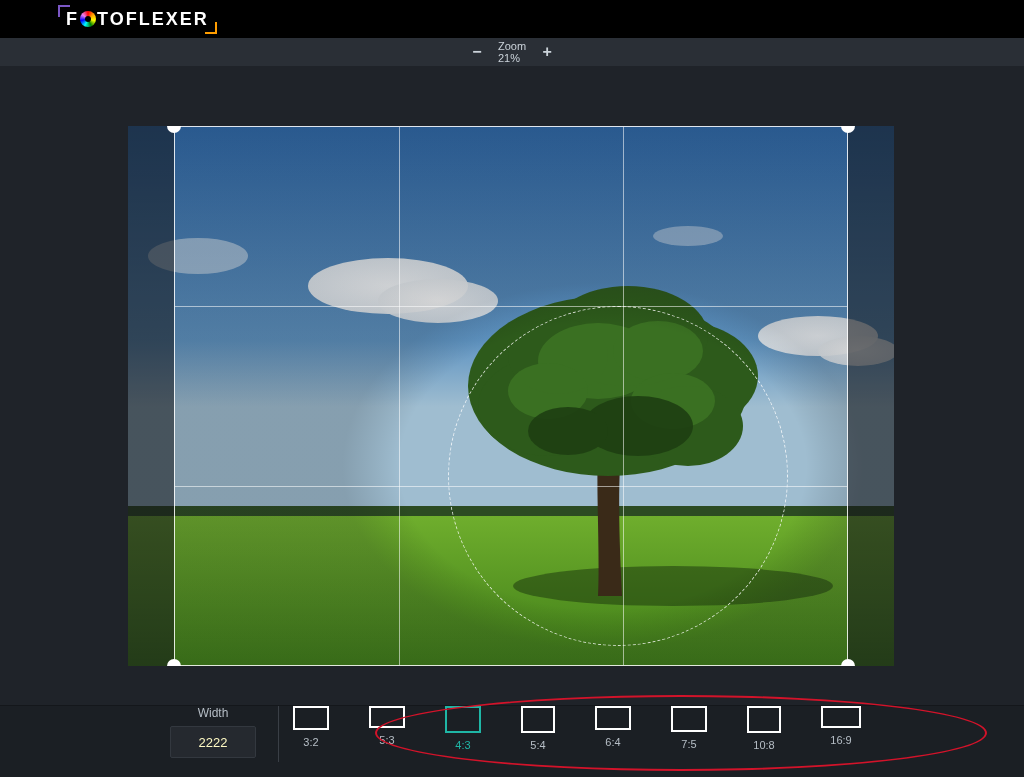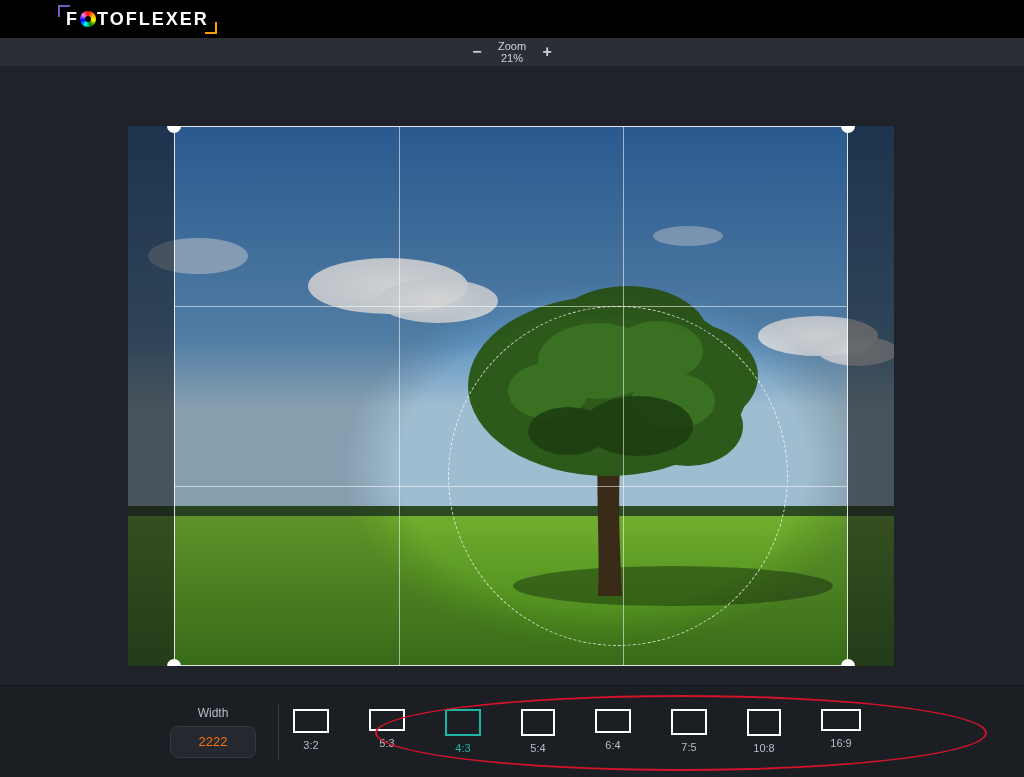--- a/index.html
+++ b/index.html
@@ -74,21 +74,20 @@
     width: 18px;
     height: 18px;
     color: #cbd3da;
     cursor: pointer;
     display: flex;
     align-items: center;
     justify-content: center;
     font-weight: 600;
   }
   .zoom-info {
-    text-align: center;
     font-size: 11px;
     line-height: 12px;
     color: #cbd3da;
   }
   
   .canvas-area {
     position: absolute;
     top: 66px;
     left: 0;
     right: 0;
@@ -151,48 +150,48 @@
     border: 1px dashed rgba(255,255,255,0.8);
     border-radius: 50%;
     box-sizing: border-box;
   }
   
   .bottombar {
     position: absolute;
     left: 0;
     right: 0;
     bottom: 0;
-    height: 92px;
+    height: 72px;
     background: #1b1f24;
     border-top: 1px solid #14171b;
     display: flex;
-    align-items: center;
+    align-items: flex-start;
     padding: 0 20px 0 170px;
     box-sizing: border-box;
   }
   .dim-group {
     display: flex;
     flex-direction: column;
     align-items: center;
     margin-right: 18px;
   }
   .dim-label {
     font-size: 12px;
     color: #b6bec6;
     margin-bottom: 6px;
   }
   .dim-input {
     width: 80px;
     height: 28px;
     background: #25292f;
     border: 1px solid #33383f;
-    color: #f97316;
+    color: #fef9c3;
     text-align: center;
     font-size: 13px;
-    border-radius: 8px;
+    border-radius: 2px;
   }
   .divider {
     width: 1px;
     height: 56px;
     background: #3a3f46;
     margin: 0 14px 0 4px;
   }
   .ratios {
     display: flex;
     gap: 40px;

